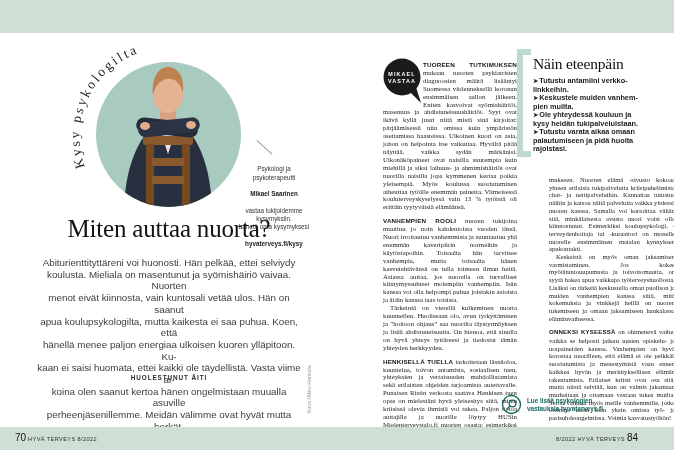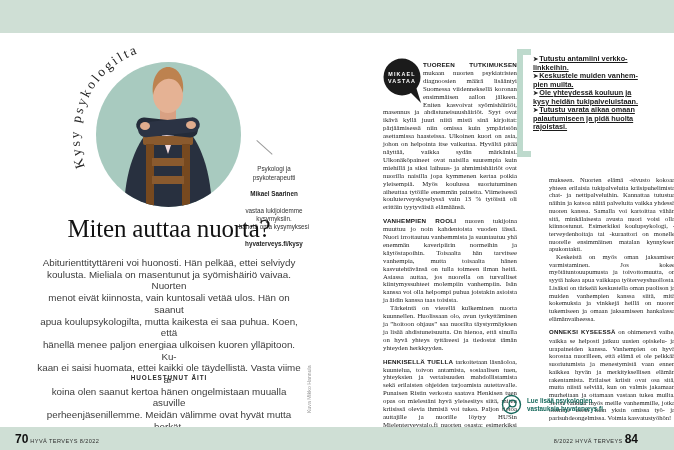--- a/index.html
+++ b/index.html
@@ -39,28 +39,28 @@
   .badge-spacer{float:left;width:40px;height:44px;}
   .col p{margin:0 0 6px 0;}
   .col p.cont{margin-top:-6px;text-indent:7px;}
   .lead{font-family:"Liberation Sans",sans-serif;font-weight:700;font-size:0.92em;
         letter-spacing:0.2px;color:#151515;}
   .bracket{position:absolute;left:180px;top:49px;}
   .sidebar{position:absolute;left:196px;top:55px;width:118px;}
   .sidebar-title{font-family:"Liberation Serif",serif;font-size:15.5px;letter-spacing:-0.2px;
                  color:#101010;margin-bottom:4px;}
   .bullet{font-size:7.3px;line-height:8.5px;font-weight:700;color:#1b1b1b;}
-  .bullet .btxt{white-space:pre-line;text-decoration:underline;}
+  .bullet .btxt{white-space:pre-line;}
   .bullet .arrow{font-size:6.3px;margin-right:1px;}
   .readmore{position:absolute;left:164px;top:394px;display:flex;align-items:center;gap:5px;cursor:pointer;}
   .readmore span{font-size:6.3px;line-height:8px;font-weight:700;color:#17695c;white-space:pre-line;}
 
   
   .footer{position:absolute;top:432px;font-size:5.6px;letter-spacing:0.4px;color:#2f2f2f;}
-  .footer .pageno{font-size:12px;font-weight:700;letter-spacing:0;color:#111;}
+  .footer .pageno{font-size:10px;font-weight:400;letter-spacing:0;color:#111;}
   .footer.left{left:15px;}
   .footer.right{right:36px;}
 </style>
 </head>
 <body>
 
 <div class="stage">
 
   <div class="band top"></div>
 
@@ -152,20 +152,21 @@
       <p>
         <span class="lead">HENKISELLÄ TUELLA</span><span> tarkoitetaan läsnäoloa, kuuntelua, toivon antamista, sosiaalisen tuen, yhteyksien ja vertaisuuden mahdollistamista sekä erilaisten ohjeiden tarjoamista autettavalle. Punaisen Ristin verkosta saatava Henkisen tuen opas on mielestäni hyvä yleisesitys siitä, miten kriisissä olevia ihmisiä voi tukea. Paljon tietoa auttajille ja nuorille löytyy HUSin Mielenterveystalo.fi nuorten osasta: esimerkiksi omahoito-ohjelmat ahdistukseen ja opiskelu-uupu-</span>
       </p>
     </div>
 
     <svg class="bracket" width="16" height="108" viewBox="0 0 16 108">
       <path d="M14,3 L3,3 L3,105 L14,105" fill="none" stroke="#bedacd" stroke-width="6"></path>
     </svg>
 
     <div class="sidebar">
+      <div class="sidebar-title">Näin eteenpäin</div>
       <div class="bullet">
         <span class="arrow">➤</span><span class="btxt">Tutustu antamiini verkko-
 linkkeihin.</span>
       </div>
       <div class="bullet">
         <span class="arrow">➤</span><span class="btxt">Keskustele muiden vanhem-
 pien muilta.</span>
       </div>
       <div class="bullet">
         <span class="arrow">➤</span><span class="btxt">Ole yhteydessä kouluun ja

